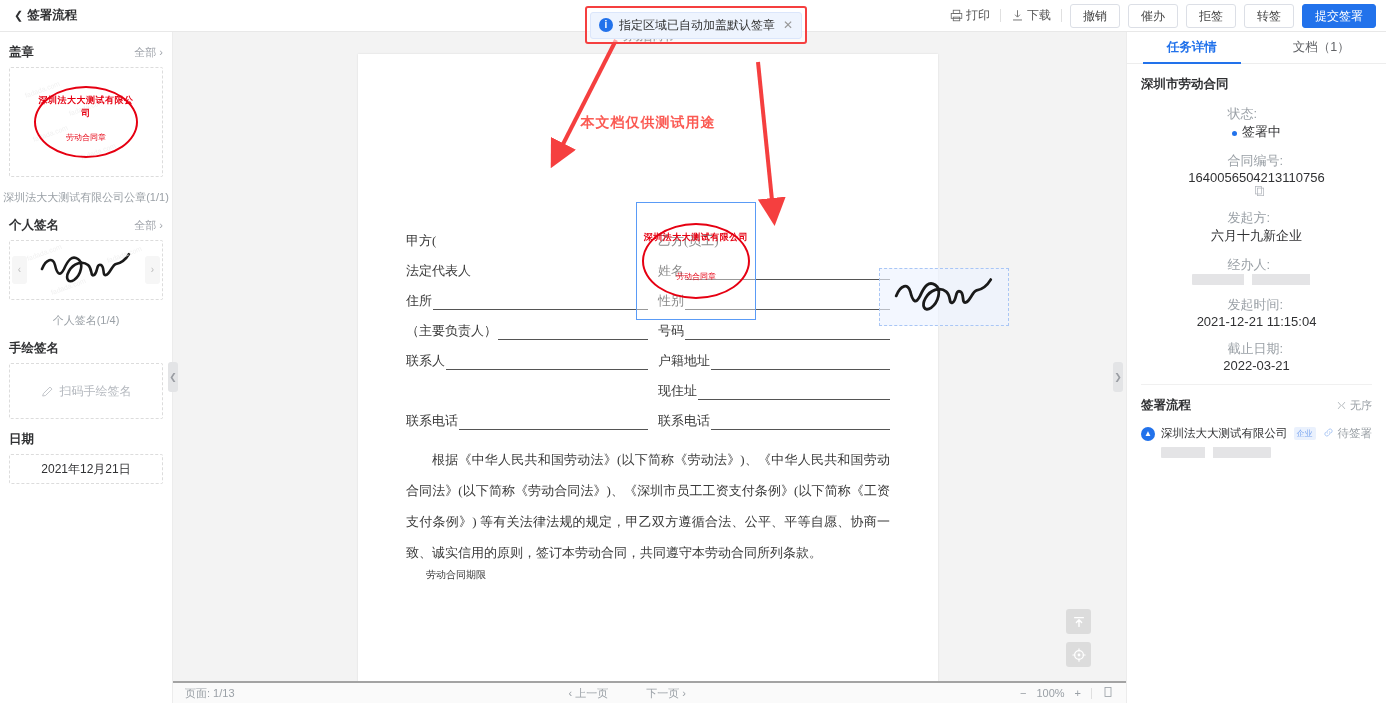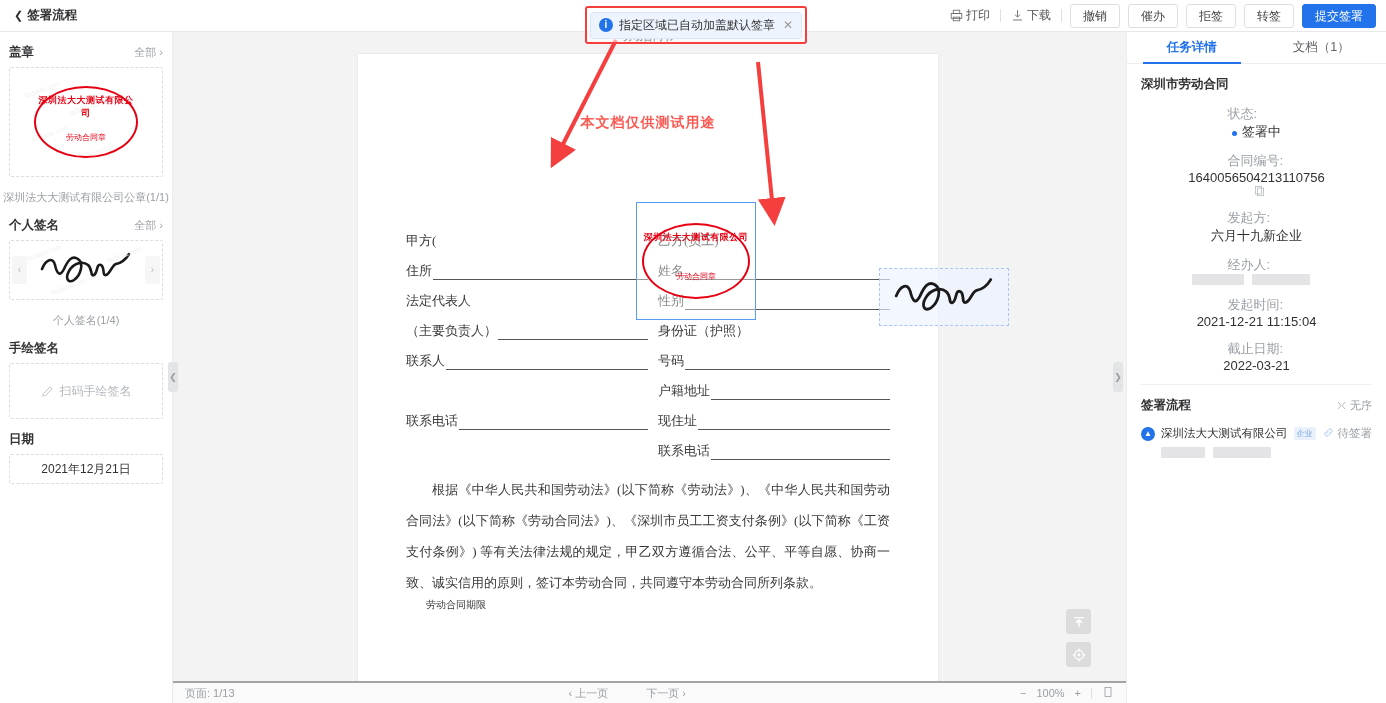--- a/index.html
+++ b/index.html
@@ -336,25 +336,25 @@
     <div class="doc-title">劳动合同书</div>
     <div class="redwm" style="top:60px;">本文档仅供测试用途</div>
 
     <div class="doc">
       <div class="cols">
         <div class="col">
           <div class="frow" style="height:46px;">
             <span class="lbl">甲方(</span>
           </div>
           <div class="frow">
+            <span class="lbl">法定代表人</span>
+          </div>
+          <div class="frow">
             <span class="lbl">住所</span>
             <span class="line"></span>
-          </div>
-          <div class="frow">
-            <span class="lbl">法定代表人</span>
           </div>
           <div class="frow">
             <span class="lbl">（主要负责人）</span>
             <span class="line"></span>
           </div>
           <div class="frow">
             <span class="lbl">联系人</span>
             <span class="line"></span>
           </div>
           <div class="frow">
@@ -370,23 +370,20 @@
           <div class="frow" style="height:46px;">
             <span class="lbl">乙方(员工)</span>
           </div>
           <div class="frow">
             <span class="lbl">姓名</span>
             <span class="line"></span>
           </div>
           <div class="frow">
             <span class="lbl">性别</span>
             <span class="line"></span>
-          </div>
-          <div class="frow">
-            <span class="lbl">身份证（护照）</span>
           </div>
           <div class="frow">
             <span class="lbl">号码</span>
             <span class="line"></span>
           </div>
           <div class="frow">
             <span class="lbl">户籍地址</span>
             <span class="line"></span>
           </div>
           <div class="frow">

